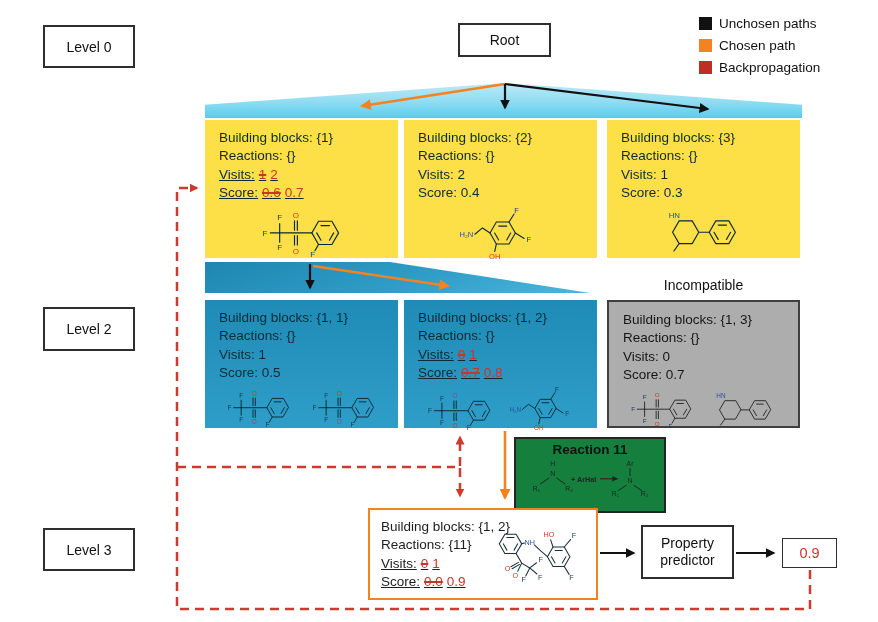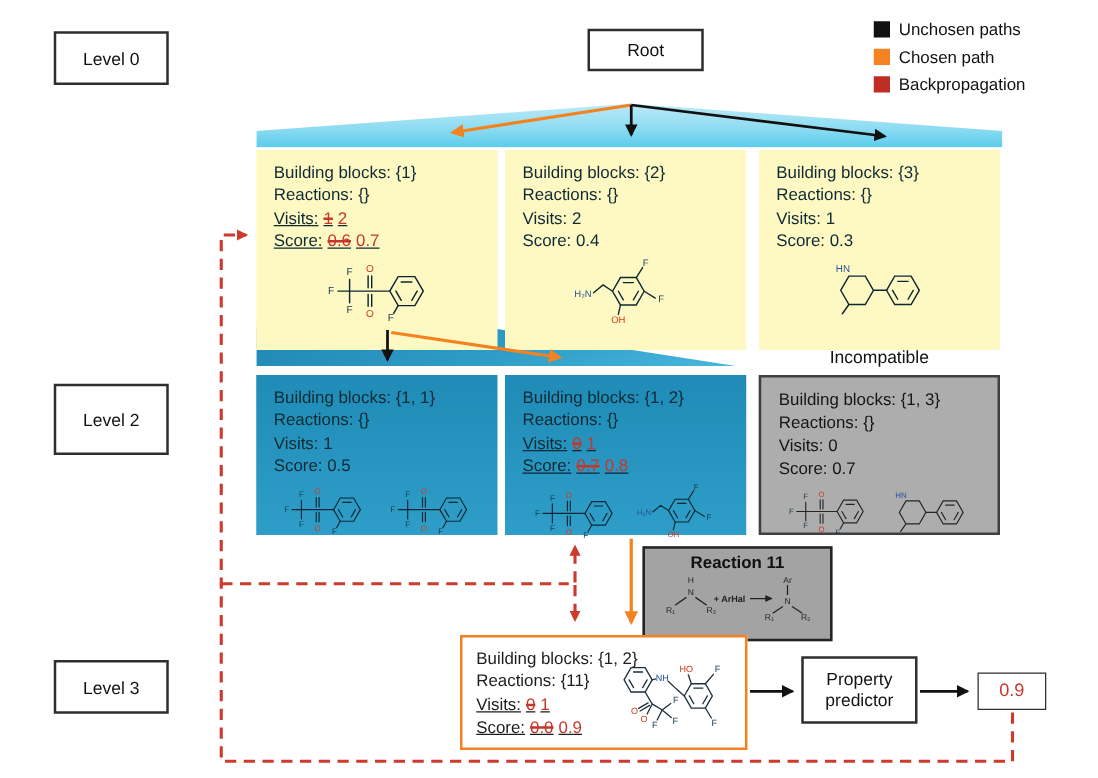--- a/index.html
+++ b/index.html
@@ -19,39 +19,39 @@
   
   .trap1 { position:absolute; left:205px; top:83px; width:597px; height:35px;
            background:linear-gradient(180deg,#bdeaf8 0%,#8edcf2 55%,#5accec 100%);
            clip-path:polygon(50.25% 0%, 100% 62%, 100% 100%, 0 100%, 0 62%); }
   .trap2 { position:absolute; left:205px; top:262px; width:385px; height:31px;
            background:linear-gradient(160deg,#1e86b1 0%,#2f9dc7 55%,#49b7dd 100%);
            clip-path:polygon(0 0, 48% 0, 100% 100%, 0 100%); }
   
   .node { position:absolute; width:193px; font-size:13.5px; line-height:1.37;
           color:#0e2a34; padding:9px 14px; }
-  .lv1 { top:120px; height:160px; background:#fef9c3; }
+  .lv1 { top:120px; height:138px; background:#fde047; }
   .lv2 { top:300px; height:128px; background:linear-gradient(180deg,#1f8bb6,#2e9ec8); }
   .gray { background:#adadad; border:2px solid #404040; color:#151515; }
   .nline { white-space:nowrap; }
   .row { display:flex; gap:4px;text-decoration:underline; }
   .old { color:#c5372b; text-decoration:line-through; text-decoration-thickness:1.5px; }
   .new { color:#c5372b; }
   .incomp { position:absolute; left:607px; top:277px; width:193px; text-align:center;
             font-size:14px; color:#111; }
   
   .molwrap { display:flex; justify-content:center; align-items:flex-end; gap:5px; margin-top:3px; }
   .mol { display:block; color:#0c2733; }
   .gray .mol { color:#242424; }
   .bond { stroke:currentColor; stroke-width:1.3; fill:none; stroke-linecap:round; }
   .atom { font-size:9px; text-anchor:middle; font-family:"Liberation Sans",sans-serif; }
   .aF { fill:#16384e; } .aO { fill:#d1391c; } .aN { fill:#27539f; }
   
   .reaction-box { position:absolute; left:514px; top:437px; width:152px; height:76px;
-                  background:#a3a3a3; border:2px solid #242424; text-align:center; }
+                  background:#15803d; border:2px solid #242424; text-align:center; }
   .reaction-title { font-size:13.5px; font-weight:600; color:#111; margin-top:3px; }
   .scheme text { font-family:"Liberation Sans",sans-serif; fill:#222; }
   .scheme .sb { stroke:#222; stroke-width:1.1; fill:none; }
   .sm { font-size:7.5px; text-anchor:middle; }
   .smb { font-size:8px; font-weight:600; text-anchor:middle; }
   
   .lv3-box { position:absolute; left:368px; top:508px; width:230px; height:92px;
              background:#fff; border:2px solid #F58220; color:#1d1d1d;
              font-size:13.5px; line-height:1.36; padding:8px 0 0 11px; }
   .lv3-box .mol { color:#1d2f3a; }
@@ -127,24 +127,24 @@
       <div class="sw sw-orange"></div>
       <span class="legend-label">Chosen path</span>
     </div>
     <div class="legend-row">
       <div class="sw sw-red"></div>
       <span class="legend-label">Backpropagation</span>
     </div>
   </div>
 
   <div class="frame" style="left:43px;top:25px;width:92px;height:43px">Level 0</div>
-  <div class="frame" style="left:43px;top:307px;width:92px;height:57px">Level 2</div>
+  <div class="frame" style="left:43px;top:307px;width:92px;height:44px">Level 2</div>
   <div class="frame" style="left:43px;top:528px;width:92px;height:43px">Level 3</div>
 
-  <div class="frame" style="left:470px;top:23px;width:93px;height:34px">Root</div>
+  <div class="frame" style="left:458px;top:23px;width:93px;height:34px">Root</div>
 
   <div class="trap1"></div>
   <div class="trap2"></div>
 
   <div class="node lv1 z1" style="left:205px">
     <div class="nline">Building blocks: {1}</div>
     <div class="nline">Reactions: {}</div>
     <div class="nline row">
       <span>Visits:</span>
       <span class="old">1</span>

